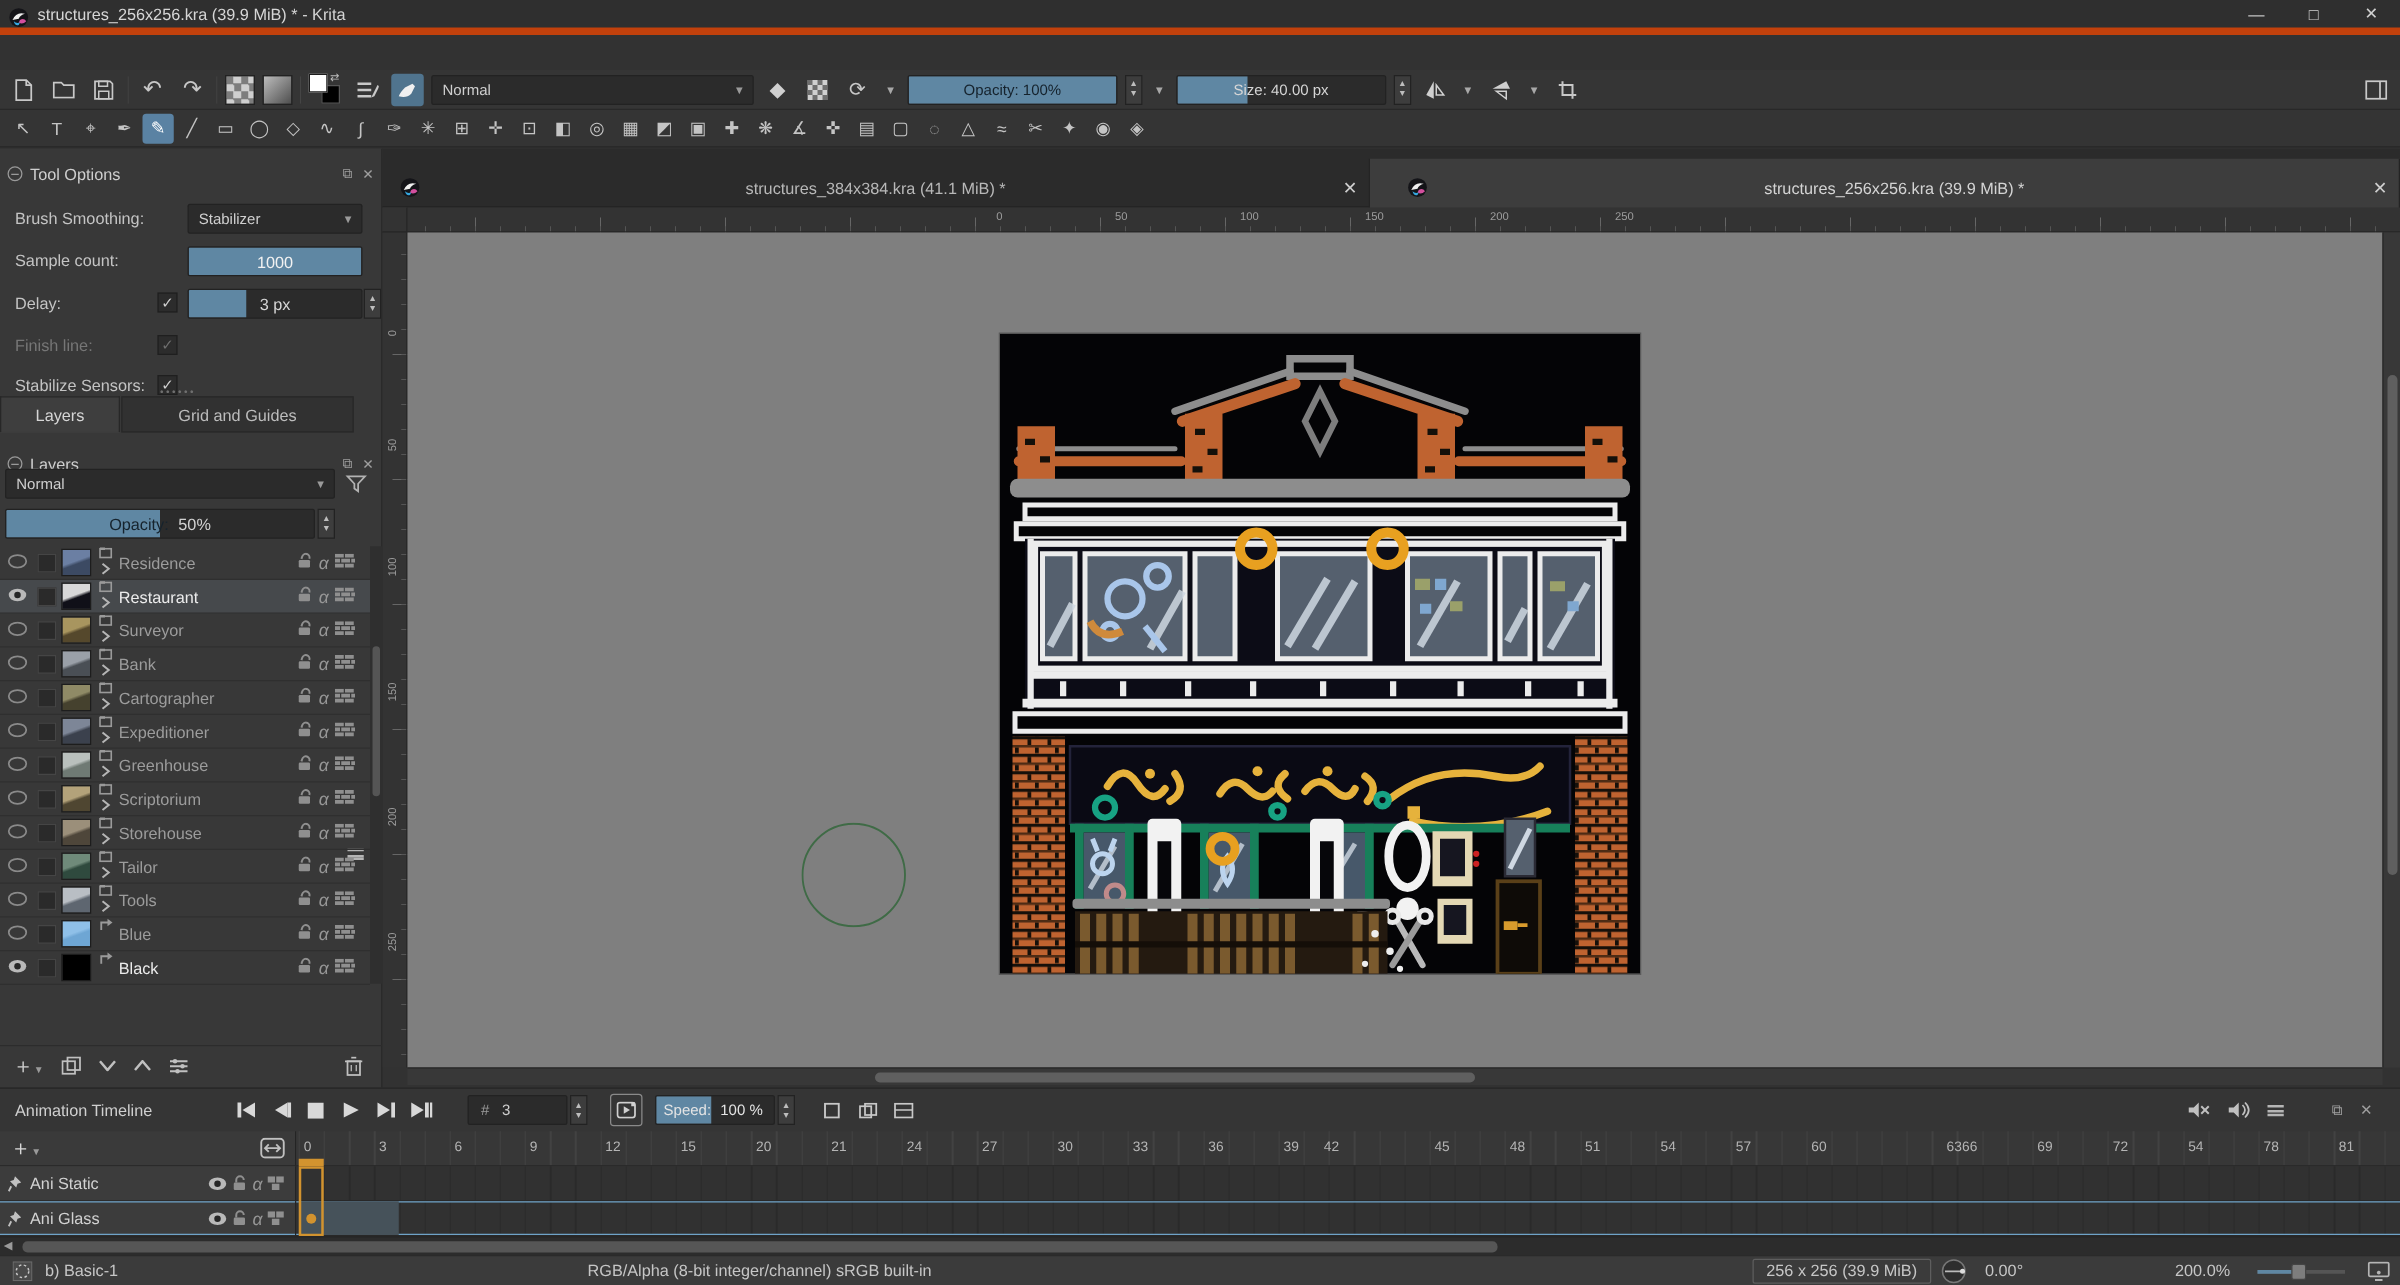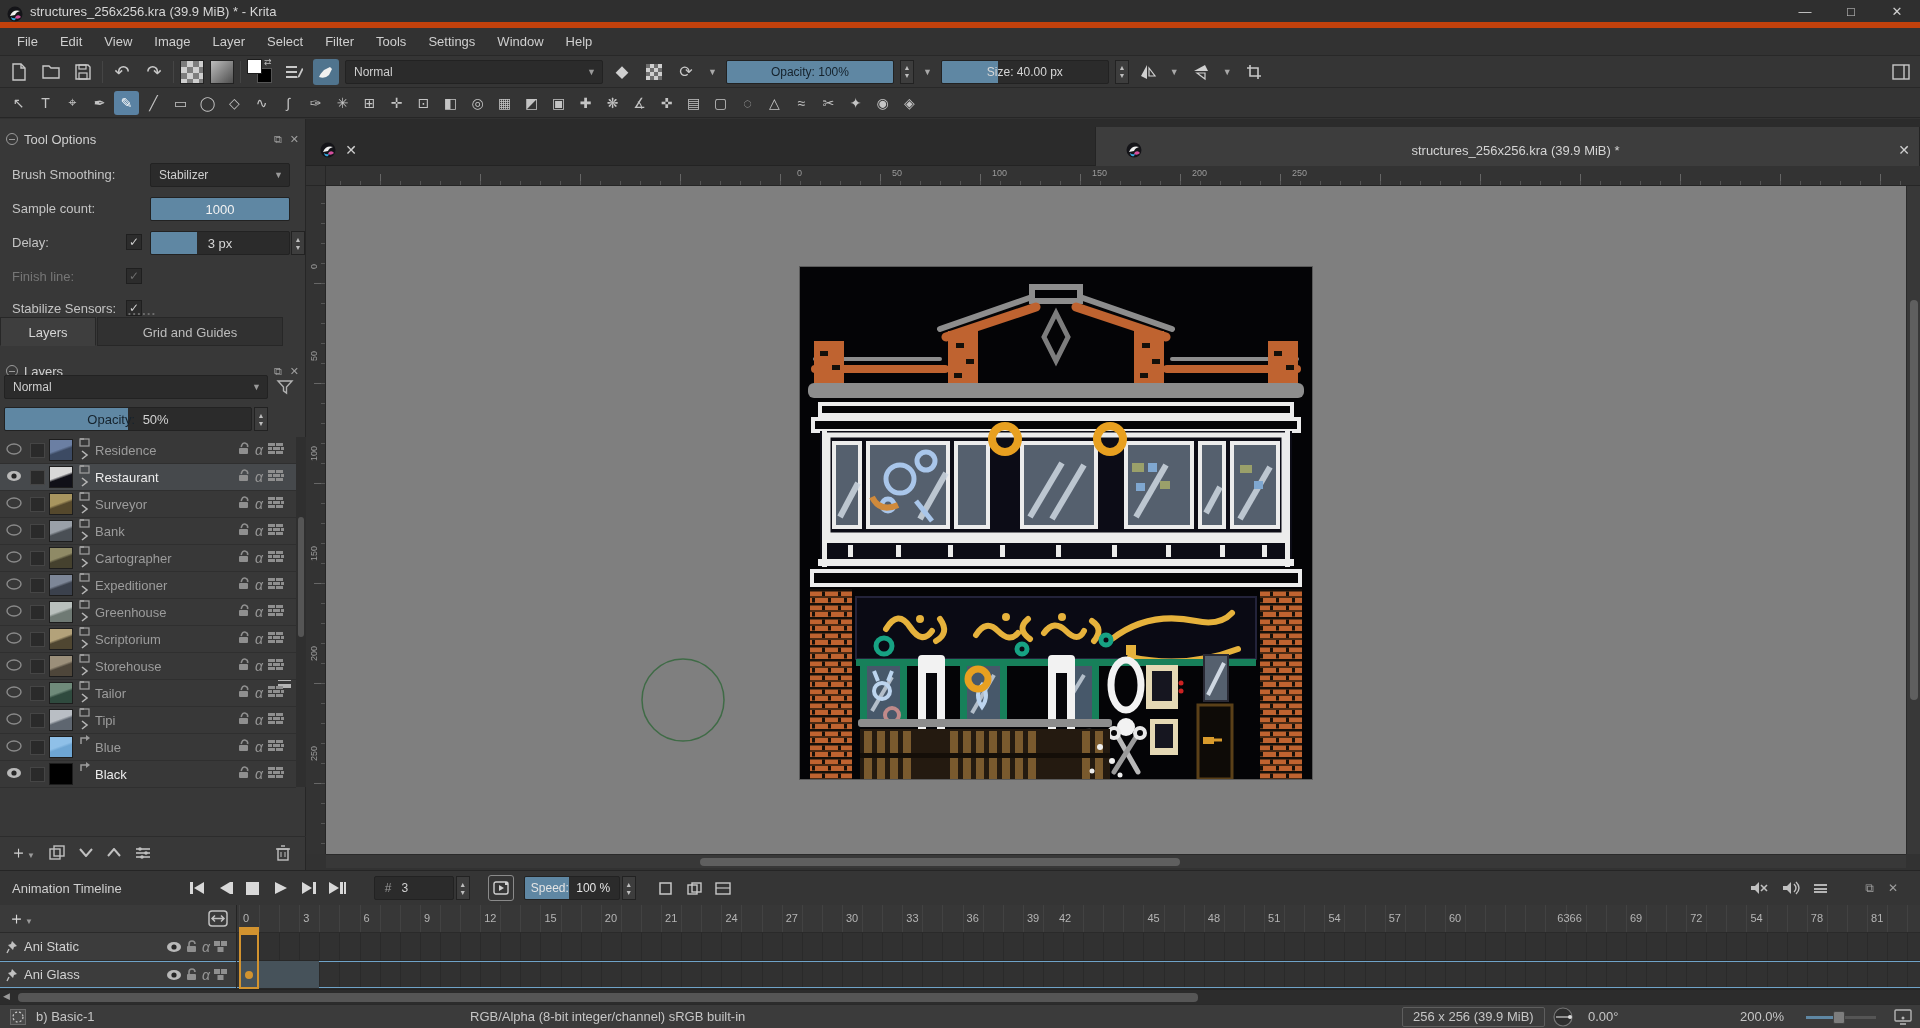--- a/index.html
+++ b/index.html
@@ -108,33 +108,20 @@
       <path d="M4 11 q2 2 5 1 l-1 2 q-3 1 -4 -3z" fill="#35a7e0"></path>
     </svg>
     <span id="title-text" style="margin-left:30px">structures_256x256.kra (39.9 MiB) * - Krita</span>
     <div style="margin-left:auto;display:flex;">
       <div class="winbtn">—</div>
       <div class="winbtn">□</div>
       <div class="winbtn">✕</div>
     </div>
   </div>
 
-  <div id="menubar" class="abs">
-      <div class="menu-item">File</div>
-      <div class="menu-item">Edit</div>
-      <div class="menu-item">View</div>
-      <div class="menu-item">Image</div>
-      <div class="menu-item">Layer</div>
-      <div class="menu-item">Select</div>
-      <div class="menu-item">Filter</div>
-      <div class="menu-item">Tools</div>
-      <div class="menu-item">Settings</div>
-      <div class="menu-item">Window</div>
-      <div class="menu-item">Help</div>
-    </div>
 
   <div id="toolbar" class="abs">
     <div class="tbtn">
       <svg width="16" height="18" viewBox="0 0 16 18">
           <path d="M2 1 h8 l4 4 v12 h-12 z" fill="none" stroke="#c8c8c8" stroke-width="1.4"></path>
           <path d="M10 1 v4 h4" fill="none" stroke="#c8c8c8" stroke-width="1.4"></path>
         </svg>
     </div>
     <div class="tbtn">
       <svg width="18" height="15" viewBox="0 0 18 15">
@@ -676,21 +663,21 @@
           <span style="margin-left:6px"><svg width="16" height="12" viewBox="0 0 16 12">
               <ellipse cx="8" cy="6" rx="7" ry="5" fill="none" stroke="#8a8a8a" stroke-width="1.4"></ellipse>
             </svg></span>
           <span style="width:15px;height:15px;background:#2a2a2a;border:1px solid #454545;margin-left:8px"></span>
           <span class="lthumb" style="background:linear-gradient(160deg,#b9bec4 45%,#5e6670 55%)"></span>
           <span style="margin-left:6px"><svg width="12" height="24" viewBox="0 0 12 24">
               <rect x="1" y="2" width="9" height="7" fill="none" stroke="#9a9a9a" stroke-width="1.3"></rect>
               <rect x="1" y="1" width="4" height="2" fill="#9a9a9a"></rect>
               <polyline points="3,14 8,18 3,22" fill="none" stroke="#b5b5b5" stroke-width="1.6"></polyline>
             </svg></span>
-          <span class="lname">Tipi</span>
+          <span class="lname">Tools</span>
           <span class="ricons">
             <span><svg width="12" height="13" viewBox="0 0 12 13">
                 <rect x="1" y="6" width="9" height="6" rx="1" fill="#8f8f8f"></rect>
                 <path d="M3 6 V4 a3 3 0 0 1 6 0" fill="none" stroke="#8f8f8f" stroke-width="1.6" transform="rotate(18 6 6)"></path>
               </svg></span>
             <span class="alpha-g">α</span>
             <span><svg width="16" height="12" viewBox="0 0 16 12">
                 <g fill="#8f8f8f">
                   <rect x="0" y="0" width="7" height="3"></rect>
                   <rect x="8" y="0" width="7" height="3"></rect>
@@ -804,20 +791,21 @@
   </div>
 
   <div id="tabbar" class="abs" style="top:127px;height:39px">
     <div class="dtab" style="width:790px">
       <svg style="margin-left:14px" width="16" height="16" viewBox="0 0 16 16">
         <circle cx="8" cy="8" r="7.5" fill="#141418"></circle>
           <path d="M3 10 Q6 3 13 5 Q9 6 8 9 Z" fill="#efefef"></path>
           <path d="M9 10 q3 -2 5 1 q-3 3 -6 1 z" fill="#d44f9e"></path>
           <path d="M4 11 q2 2 5 1 l-1 2 q-3 1 -4 -3z" fill="#35a7e0"></path>
       </svg>
+      <span class="ttl">structures_384x384.kra (41.1 MiB) *</span>
       <span class="x">✕</span>
     </div>
     <div class="dtab on" style="flex:1">
       <svg style="margin-left:30px" width="16" height="16" viewBox="0 0 16 16">
         <circle cx="8" cy="8" r="7.5" fill="#141418"></circle>
           <path d="M3 10 Q6 3 13 5 Q9 6 8 9 Z" fill="#efefef"></path>
           <path d="M9 10 q3 -2 5 1 q-3 3 -6 1 z" fill="#d44f9e"></path>
           <path d="M4 11 q2 2 5 1 l-1 2 q-3 1 -4 -3z" fill="#35a7e0"></path>
       </svg>
       <span class="ttl">structures_256x256.kra (39.9 MiB) *</span>

